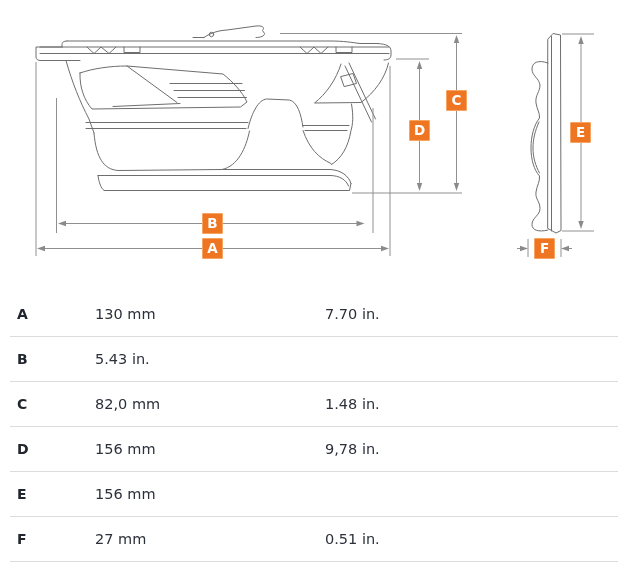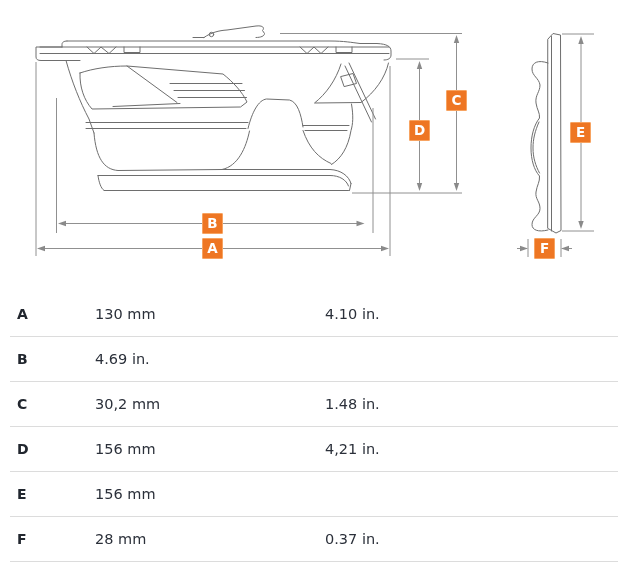--- a/index.html
+++ b/index.html
@@ -111,45 +111,45 @@
   <div class="dim-label" style="left:446px;top:90px;">C</div>
   <div class="dim-label" style="left:409px;top:120px;">D</div>
   <div class="dim-label" style="left:570px;top:122px;">E</div>
   <div class="dim-label" style="left:534px;top:238px;">F</div>
 
   <div class="spec-table">
 
     <div class="spec-row">
       <div class="col-letter">A</div>
       <div class="col-mm">130 mm</div>
-      <div class="col-in">4.10 in.</div>
+      <div class="col-in">7.70 in.</div>
     </div>
 
     <div class="spec-row">
       <div class="col-letter">B</div>
-      <div class="col-in">4.69 in.</div>
+      <div class="col-in">5.43 in.</div>
     </div>
 
     <div class="spec-row">
       <div class="col-letter">C</div>
-      <div class="col-mm">30,2 mm</div>
+      <div class="col-mm">82,0 mm</div>
       <div class="col-in">1.48 in.</div>
     </div>
 
     <div class="spec-row">
       <div class="col-letter">D</div>
       <div class="col-mm">156 mm</div>
-      <div class="col-in">4,21 in.</div>
+      <div class="col-in">9,78 in.</div>
     </div>
 
     <div class="spec-row">
       <div class="col-letter">E</div>
       <div class="col-mm">156 mm</div>
     </div>
 
     <div class="spec-row">
       <div class="col-letter">F</div>
-      <div class="col-mm">28 mm</div>
-      <div class="col-in">0.37 in.</div>
+      <div class="col-mm">27 mm</div>
+      <div class="col-in">0.51 in.</div>
     </div>
 
   </div>
 </div>
 
 </body></html>

